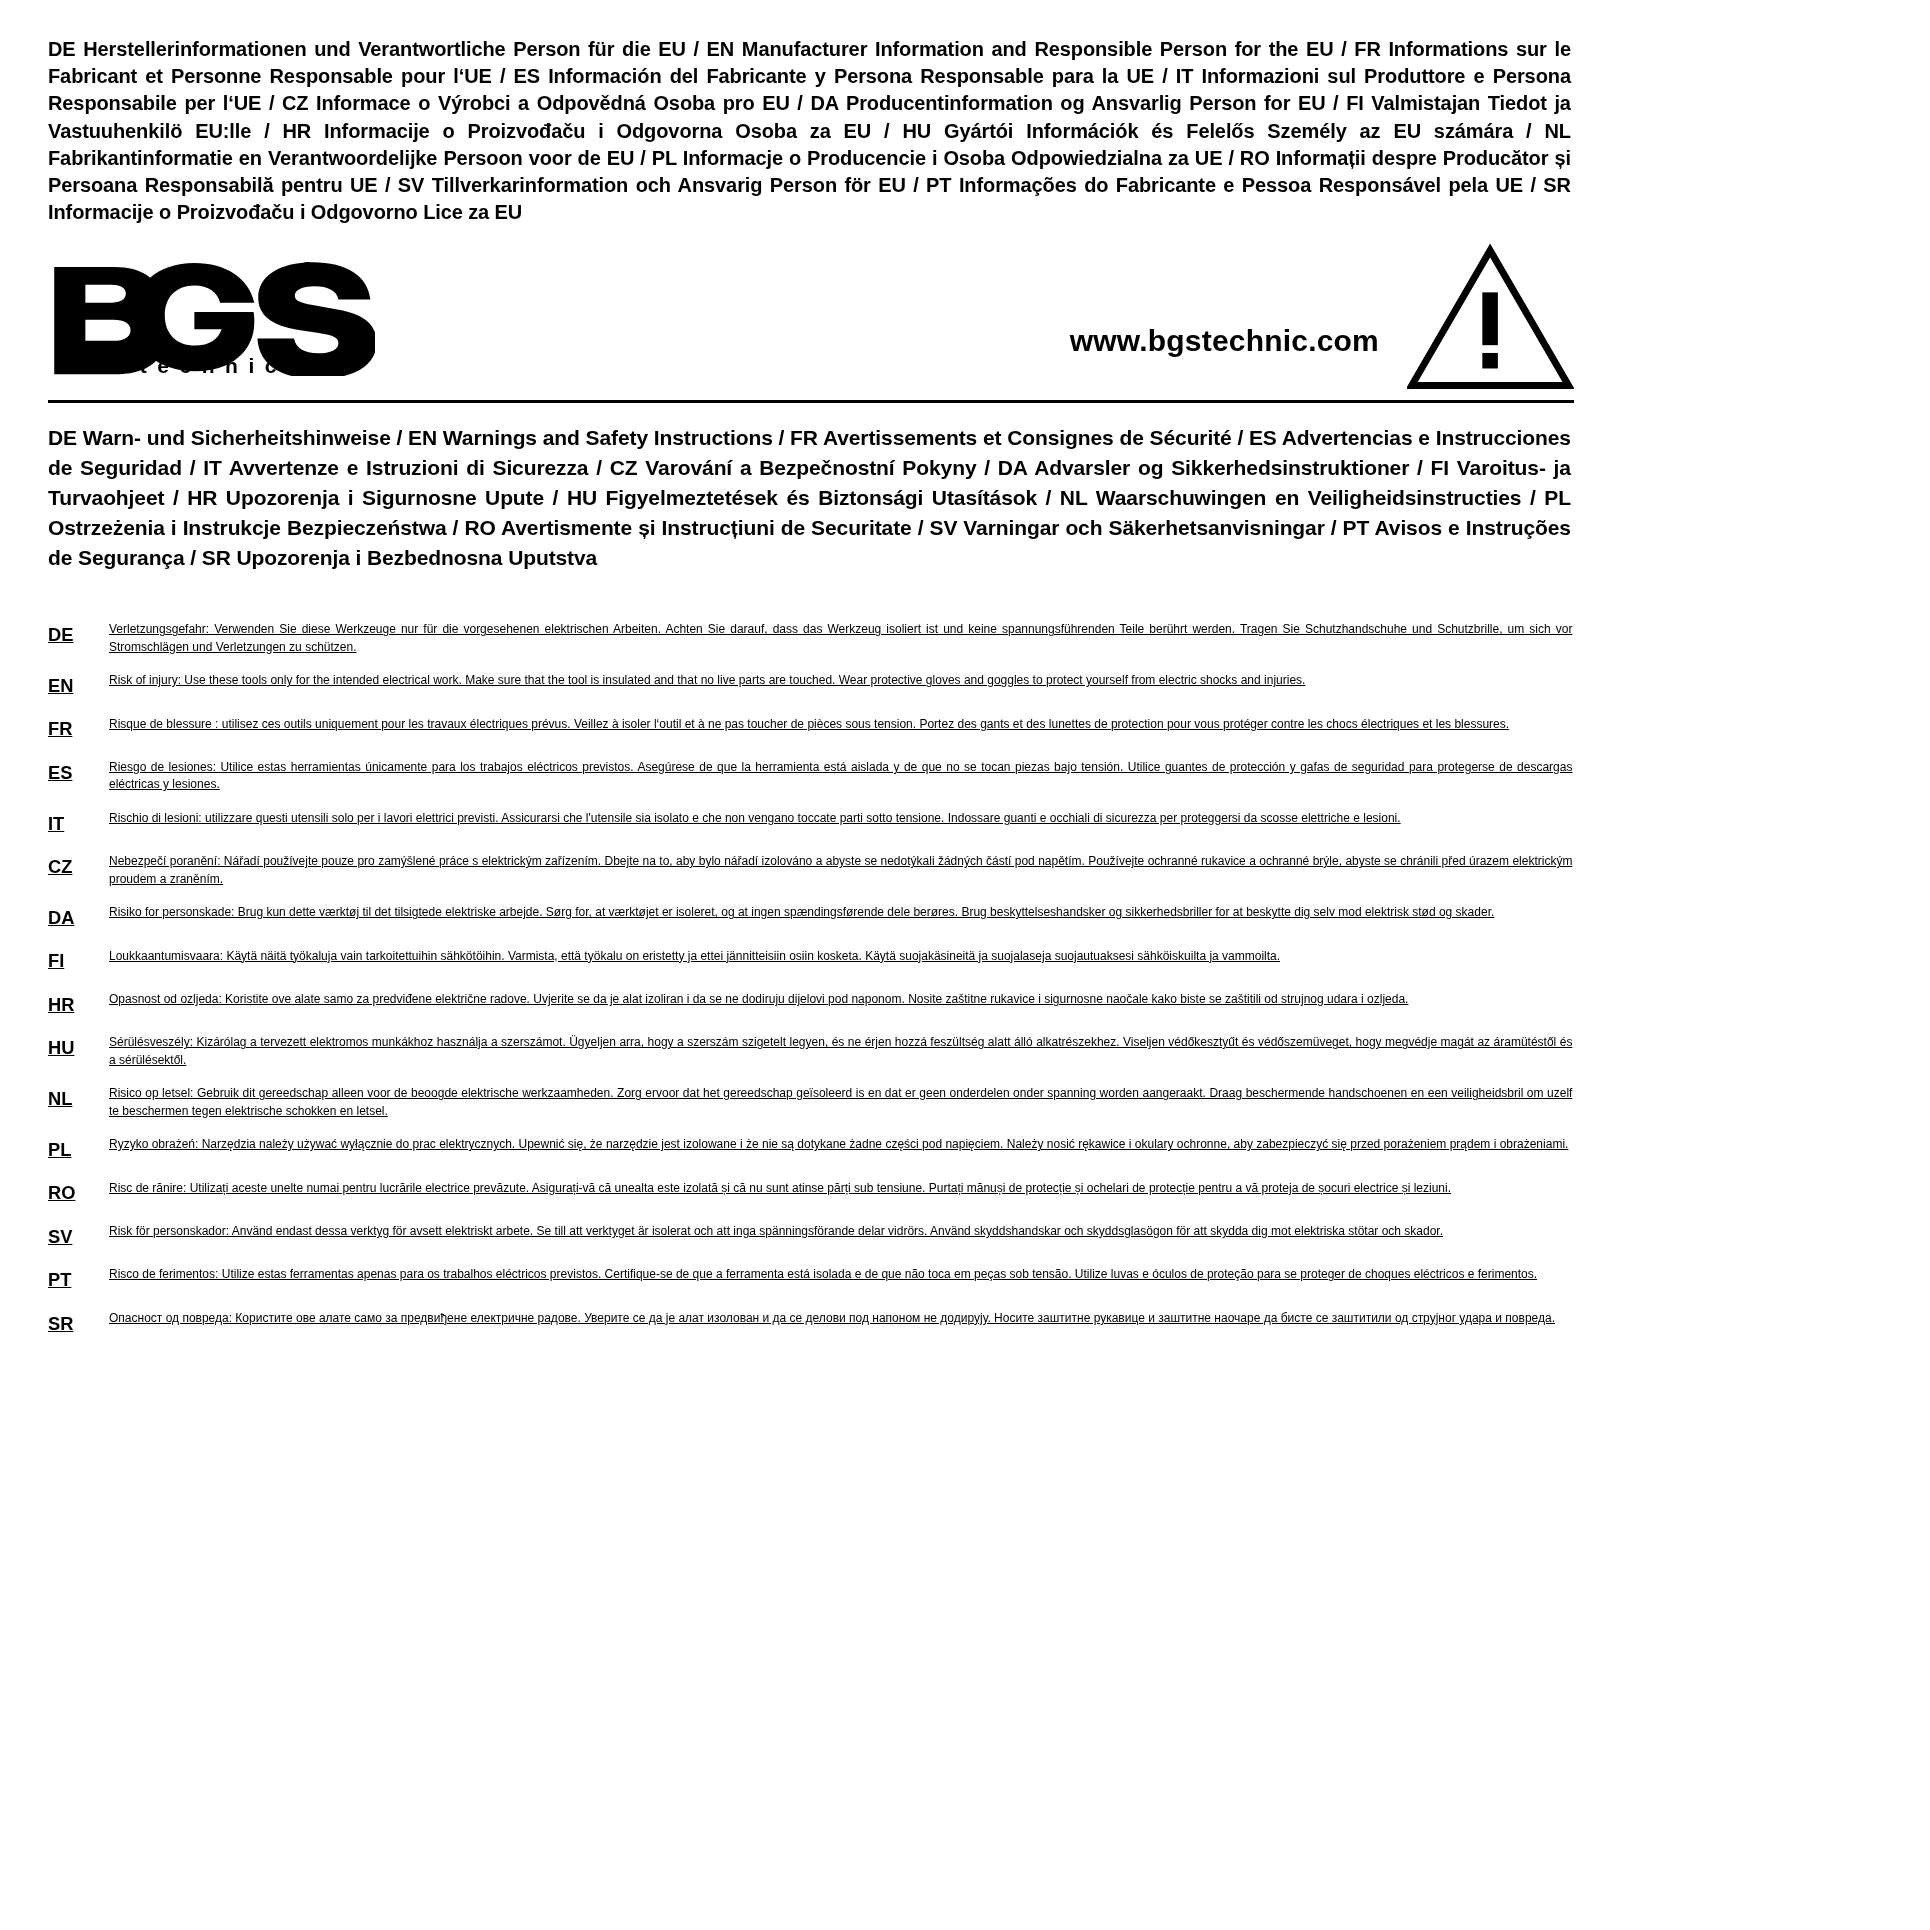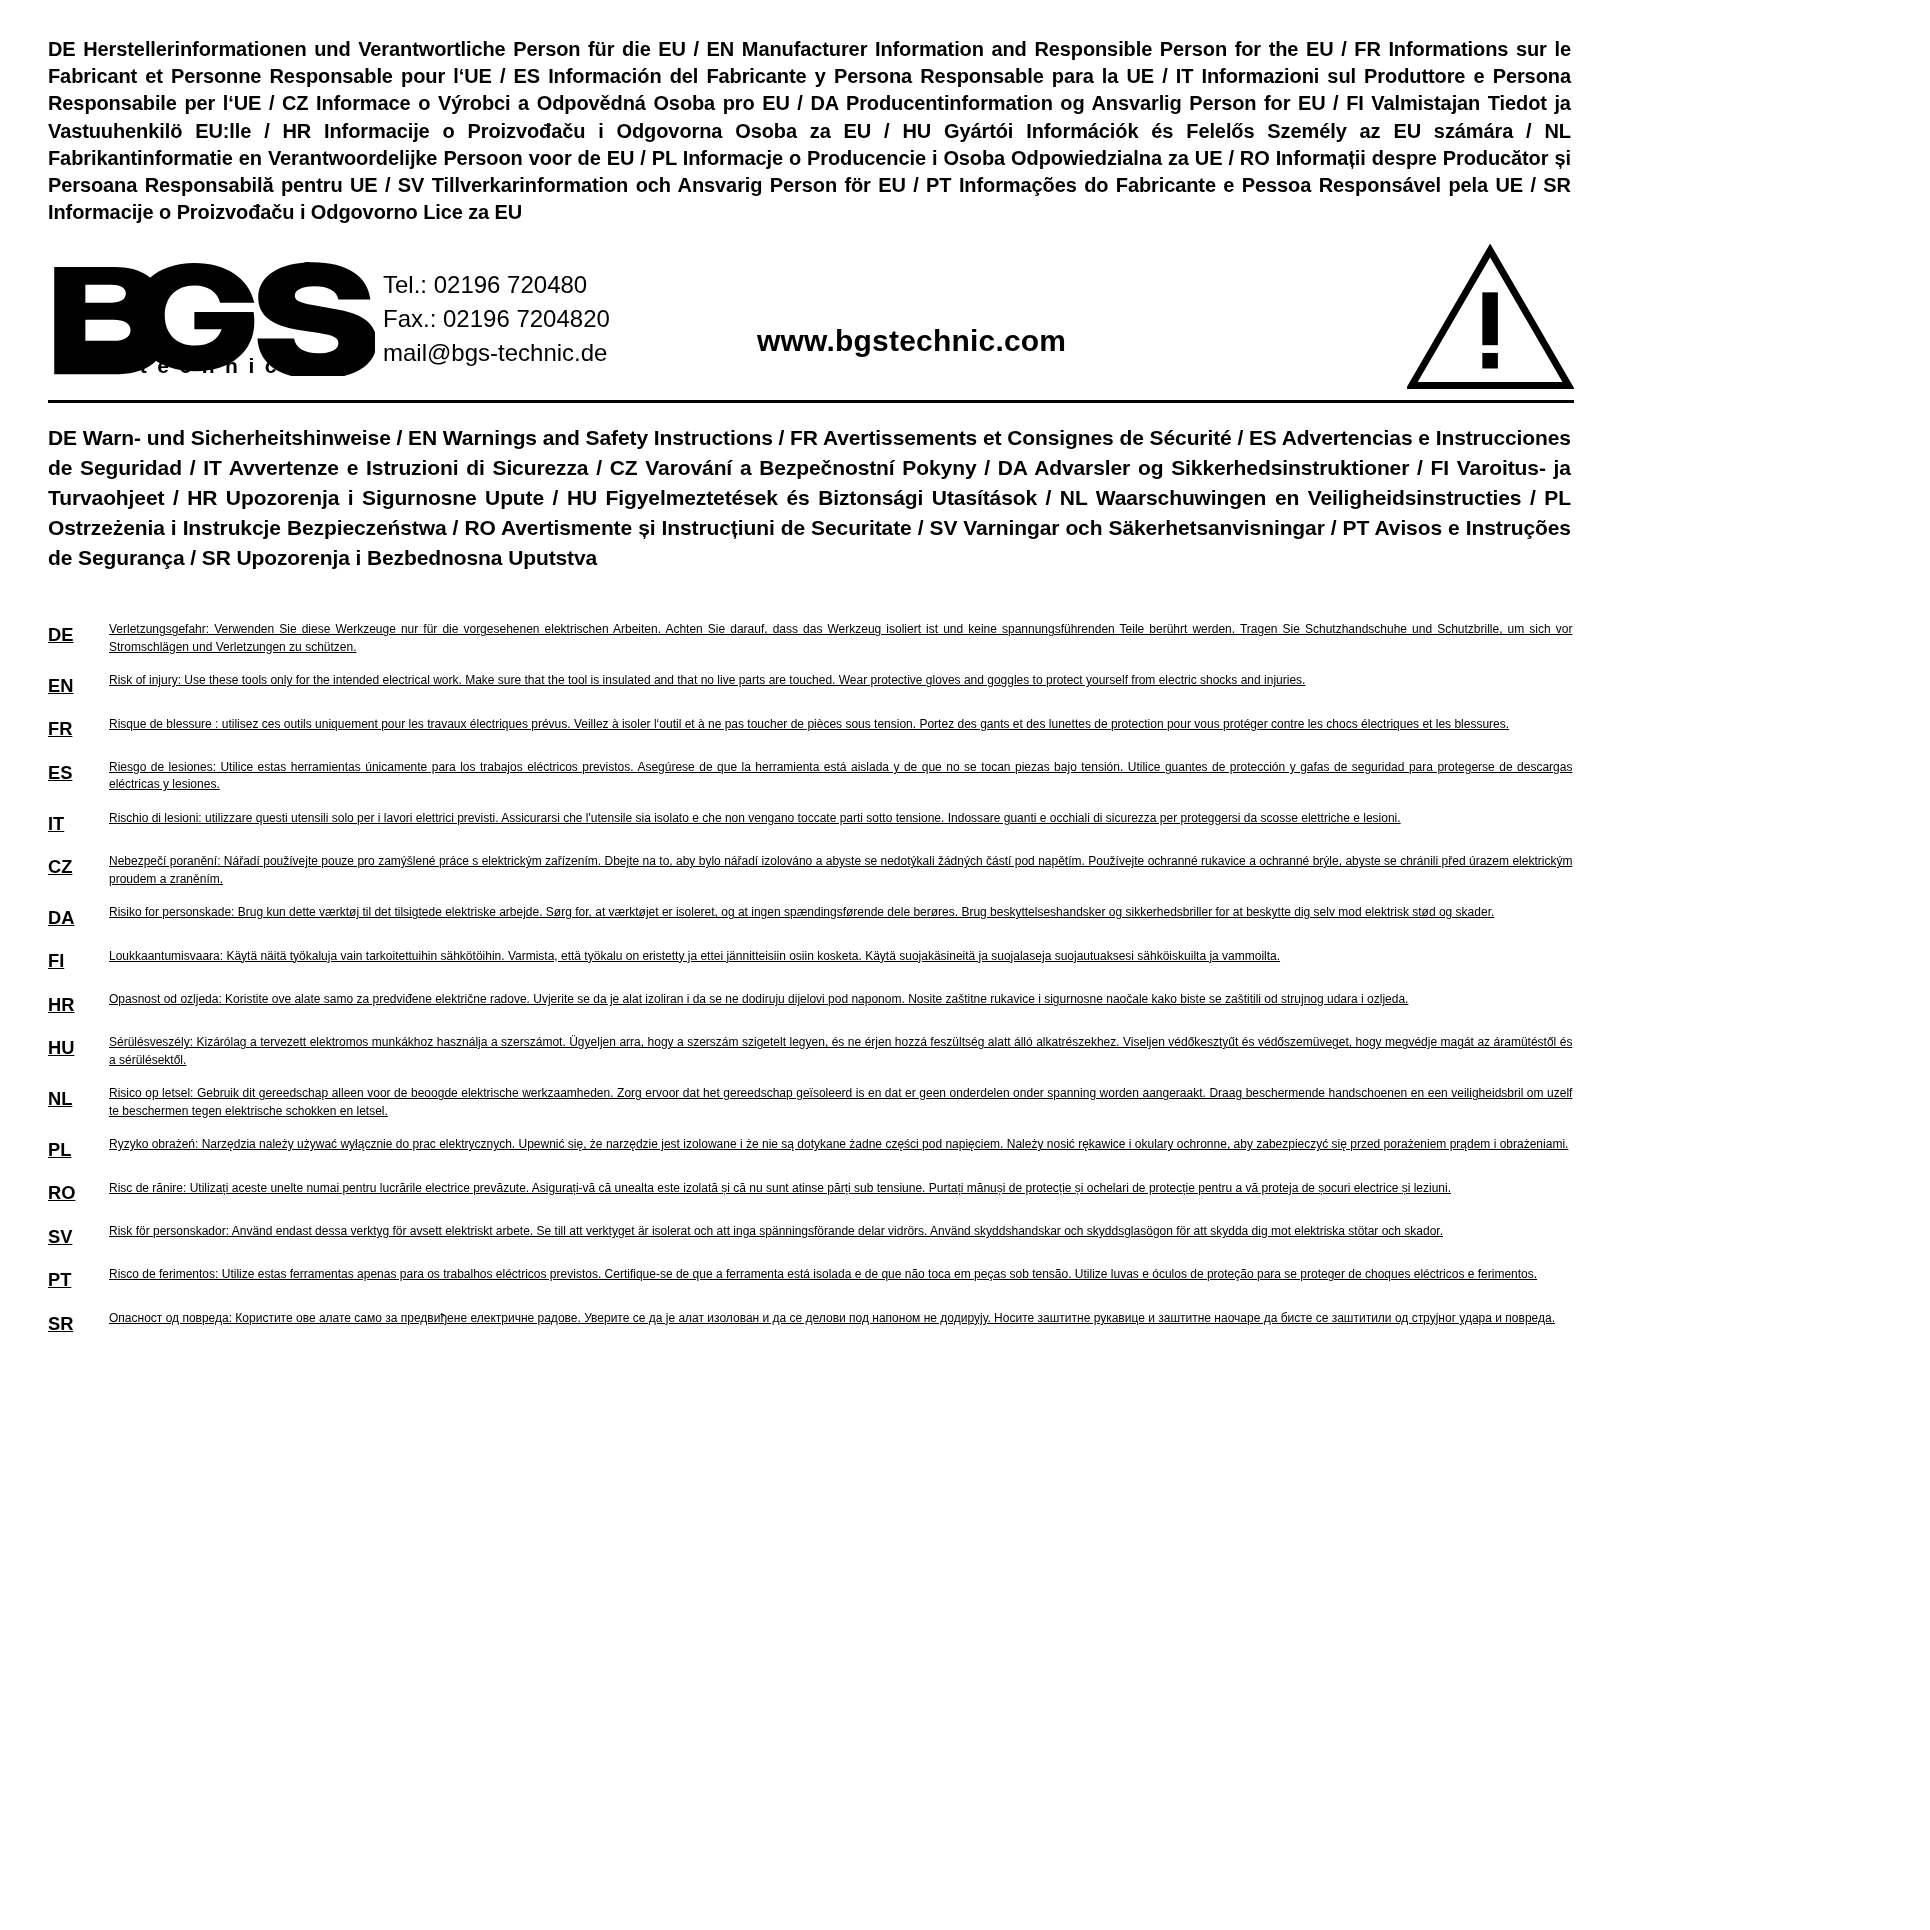--- a/index.html
+++ b/index.html
@@ -58,21 +58,21 @@
     padding-top: 6.2px;
   }
   .contact-col {
     flex: 0 0 374px;
     font-size: 24px;
     line-height: 1.42;
     padding-top: 6.2px;
   }
   .web-col {
     flex: 1 1 auto;
-    text-align: left;
+    text-align: right;
     font-size: 30px;
     font-weight: bold;
     padding-top: 50px;
     letter-spacing: 0.2px;
   }
   .warn-col {
     flex: 0 0 195px;
     display: flex;
     justify-content: flex-end;
     align-items: center;
@@ -135,25 +135,20 @@
 
           <path d="M274 102 h42 c2 12 13 19 31 19 16 0 26-5 26-13 0-7-6-10-25-13 l-26-4 c-36-6-52-19-52-42 0-27 27-45 70-45 44 0 71 18 74 48 h-41
                    c-2-11-13-17-31-17-16 0-25 5-25 12 0 6 6 9 23 12 l28 5 c37 6 54 19 54 43 0 29-29 47-76 47 -48 0-75-19-77-52 Z"></path>
         </g>
         <text x="322" y="26" font-family="Liberation Sans, sans-serif" font-size="30" font-weight="bold">®</text>
         <text x="118" y="146" font-family="Liberation Sans, sans-serif" font-size="27" font-weight="bold" letter-spacing="3">t e c h n i c</text>
       </svg>
     </div>
 
 
-    <div class="contact-col">
-      <div>Tel.: 02196 720480</div>
-      <div>Fax.: 02196 7204820</div>
-      <div>mail@bgs-technic.de</div>
-    </div>
 
     <div class="web-col">www.bgstechnic.com</div>
 
     <div class="warn-col">
       <svg width="167" height="148" viewBox="0 0 215 190">
         <polygon points="107,8 208,182 6,182" fill="none" stroke="#000000" stroke-width="9"></polygon>
         <rect x="97" y="62" width="20" height="68" fill="#000000"></rect>
         <rect x="97" y="140" width="20" height="20" fill="#000000"></rect>
       </svg>
     </div>

